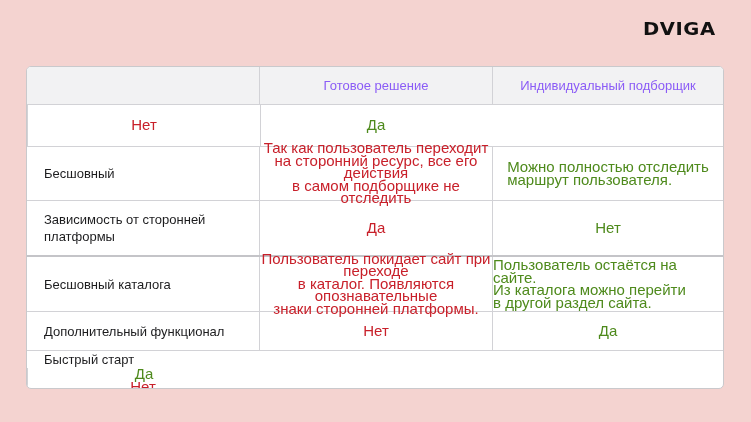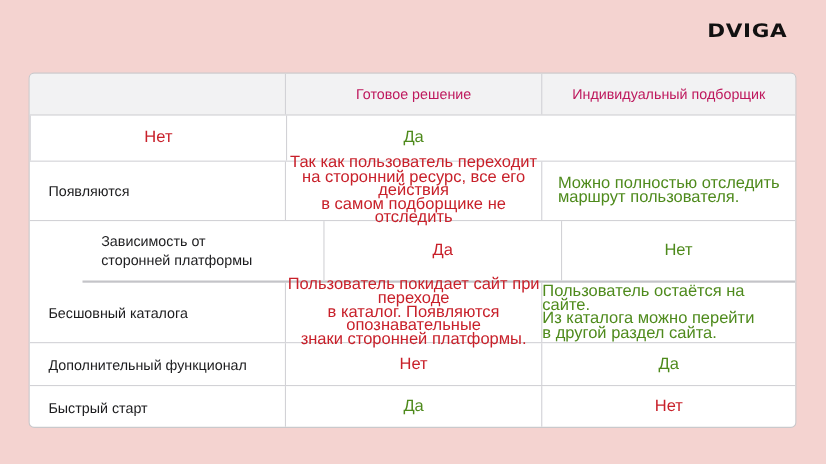--- a/index.html
+++ b/index.html
@@ -14,34 +14,34 @@
     font-family:"DejaVu Sans", sans-serif;
     font-weight:bold; font-size:17px; letter-spacing:0.5px;
     color:#111; transform:scaleX(1.15); transform-origin:left top;
   }
   .table {
     position:absolute; left:26px; top:66px; width:698px; height:323px;
     background:#ffffff; border:1px solid #c9c9cc; border-radius:5px;
     overflow:hidden; box-sizing:border-box;
   }
   .row { display:flex; border-bottom:1px solid #d2d2d6; box-sizing:border-box; }
-  .row:last-child { border-bottom:none; }
+  .row:last-child { border-bottom:none;flex-direction:column; }
   .row.thick { border-bottom:2px solid #c4c4c8; }
   .cell { display:flex; align-items:center; box-sizing:border-box; }
   .c0 { width:232px; padding-left:17px; font-size:13px; color:#1c1c1e; line-height:17px; }
   .c1 { width:233px; border-left:1px solid #d2d2d6; justify-content:center; text-align:center; }
   .c2 { width:231px; border-left:1px solid #d2d2d6; justify-content:center; text-align:left; }
   .head { background:#f2f2f3; height:38px; }
-  .head .c1, .head .c2 { font-size:13px; color:#be185d; }
+  .head .c1, .head .c2 { font-size:13px; color:#8b5cf6; }
   .val { font-size:15px; line-height:12.5px; }
   .neg { color:#c8202a; }
   .pos { color:#4e8a1c; }
   .r1 { height:42px; }
   .r2 { height:54px; }
-  .r3 { height:56px;margin-left:48px; }
+  .r3 { height:56px; }
   .r4 { height:55px; }
   .r5 { height:39px; }
   .r6 { height:38px; }
 </style>
 </head>
 <body>
 
 <div class="logo">DVIGA</div>
 
 <div class="table">
@@ -50,21 +50,21 @@
     <div class="cell c1">Готовое решение</div>
     <div class="cell c2">Индивидуальный подборщик</div>
   </div>
 
   <div class="row r1">
     <div class="cell c1 val neg">Нет</div>
     <div class="cell c2 val pos">Да</div>
   </div>
 
   <div class="row r2">
-    <div class="cell c0">Появляются</div>
+    <div class="cell c0">Бесшовный</div>
     <div class="cell c1 val neg ml">Так как пользователь переходит
 на сторонний ресурс, все его действия
 в самом подборщике не отследить</div>
     <div class="cell c2 val pos ml">Можно полностью отследить
 маршрут пользователя.</div>
   </div>
 
   <div class="row r3 thick">
     <div class="cell c0" style="padding-right:50px;">Зависимость от сторонней платформы</div>
     <div class="cell c1 val neg">Да</div>

